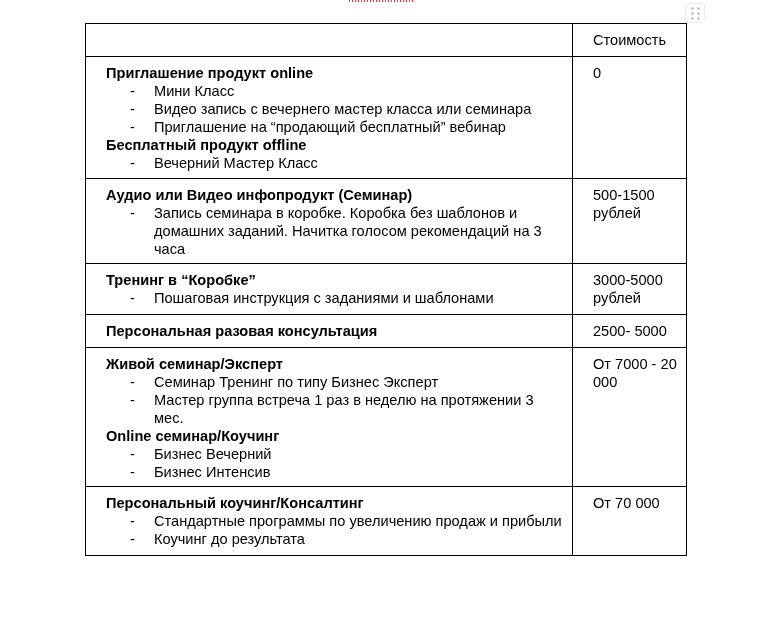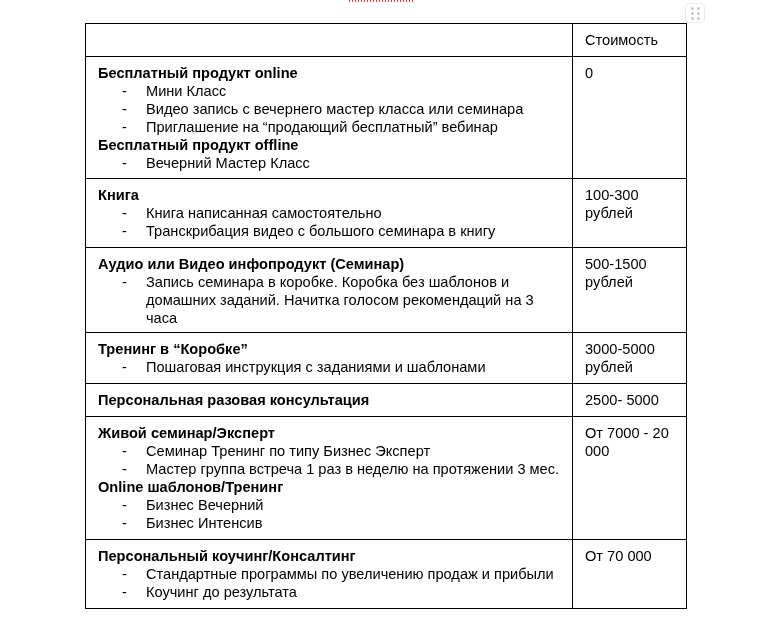--- a/index.html
+++ b/index.html
@@ -8,21 +8,21 @@
     .spell-mark { position: absolute; left: 349px; top: 0; width: 66px; height: 2px;
       background-image: linear-gradient(90deg, #e53935 50%, transparent 50%);
       background-size: 3px 2px; }
     .drag-handle { position: absolute; left: 685px; top: 3px; width: 20px; height: 20px;
       border: 1px solid #ececec; border-radius: 4px; background: #fff; box-sizing: border-box;
       display: grid; grid-template-columns: 3px 3px; grid-template-rows: 3px 3px 3px;
       column-gap: 3px; row-gap: 2px; justify-content: center; align-content: center; }
     .drag-handle i { display: block; width: 3px; height: 3px; background: #c8c8c8; border-radius: 50%; }
     table.price { position: absolute; left: 85px; top: 23px; border-collapse: collapse;
       width: 601px; table-layout: fixed; font-size: 14.6px; line-height: 18px; }
-    table.price td { border: 1.2px solid #000; vertical-align: top; padding: 7px 6px 5px 12px; }
+    table.price td { border: 1.2px solid #000; vertical-align: top; padding: 7px 6px 5px 20px; }
     col.c1 { width: 487px; }
     col.c2 { width: 114px; }
     .head td { height: 20px; padding-top: 8px; }
     .cat { font-weight: bold; }
     ul.items { list-style: none; margin: 0; padding: 0; }
     ul.items li { position: relative; padding-left: 48px; }
     ul.items li::before { content: "-"; position: absolute; left: 24px; top: 0; }
     .price-cell { color: #000; }
     .r1 td { height: 109px; }
     .r2 td { height: 56px; }
@@ -51,44 +51,34 @@
       <col class="c2">
     </colgroup>
   <tbody>
     <tr class="head">
       <td></td>
       <td>Стоимость</td>
     </tr>
 
     <tr class="r1">
       <td>
-        <div class="cat">Бесплатный продукт online</div>
+        <div class="cat">Приглашение продукт online</div>
         <ul class="items">
           <li>Мини Класс</li>
           <li>Видео запись с вечернего мастер класса или семинара</li>
           <li>Приглашение на “продающий бесплатный” вебинар</li>
         </ul>
         <div class="cat">Бесплатный продукт offline</div>
         <ul class="items">
           <li>Вечерний Мастер Класс</li>
         </ul>
       </td>
       <td class="price-cell">0</td>
     </tr>
 
-    <tr class="r2">
-      <td>
-        <div class="cat">Книга</div>
-        <ul class="items">
-          <li>Книга написанная самостоятельно</li>
-          <li>Транскрибация видео с большого семинара в книгу</li>
-        </ul>
-      </td>
-      <td class="price-cell">100-300 рублей</td>
-    </tr>
 
     <tr class="r3">
       <td>
         <div class="cat">Аудио или Видео инфопродукт (Семинар)</div>
         <ul class="items">
           <li>Запись семинара в коробке. Коробка без шаблонов и домашних заданий. Начитка голосом рекомендаций на 3 часа</li>
         </ul>
       </td>
       <td class="price-cell">500-1500 рублей</td>
     </tr>
@@ -110,21 +100,21 @@
       <td class="price-cell">2500- 5000</td>
     </tr>
 
     <tr class="r6">
       <td>
         <div class="cat">Живой семинар/Эксперт</div>
         <ul class="items">
           <li>Семинар Тренинг по типу Бизнес Эксперт</li>
           <li>Мастер группа встреча 1 раз в неделю на протяжении 3 мес.</li>
         </ul>
-        <div class="cat">Online шаблонов/Тренинг</div>
+        <div class="cat">Online семинар/Коучинг</div>
         <ul class="items">
           <li>Бизнес Вечерний</li>
           <li>Бизнес Интенсив</li>
         </ul>
       </td>
       <td class="price-cell">От 7000 - 20 000</td>
     </tr>
 
     <tr class="r7">
       <td>

